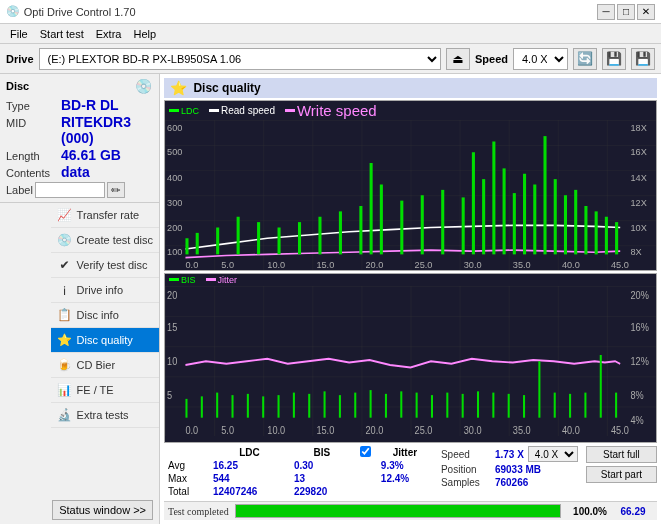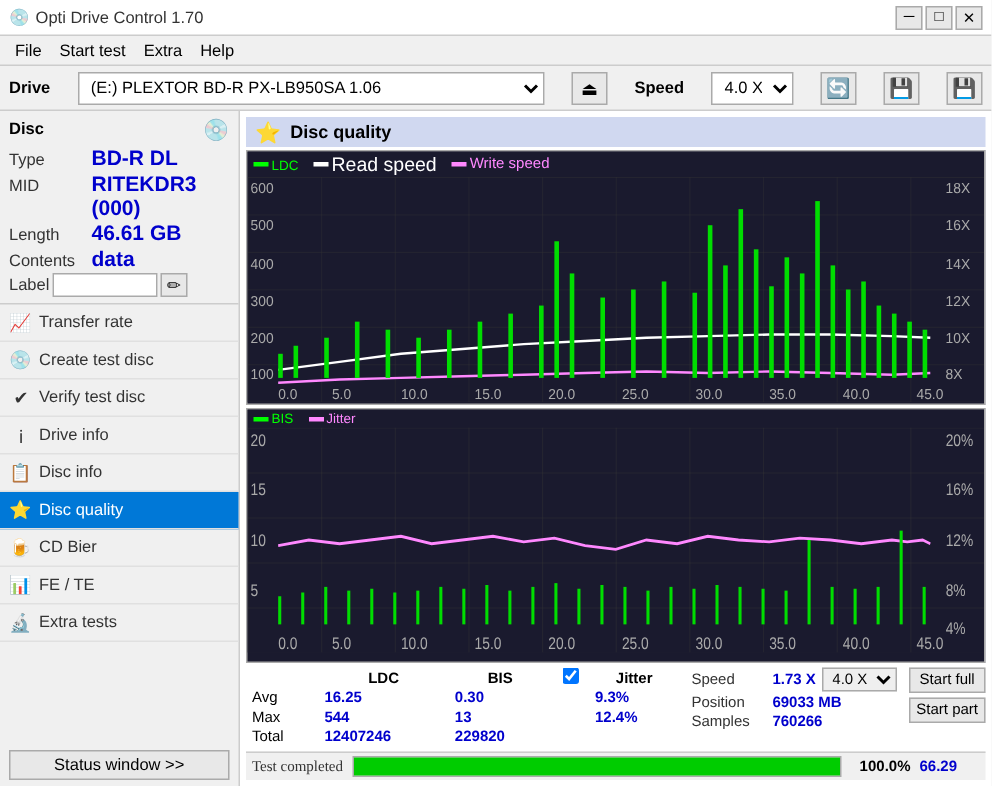--- a/index.html
+++ b/index.html
@@ -11,33 +11,33 @@
     .titlebar-title { font-size: 11px; color: #333; }
     .titlebar-controls { display: flex; gap: 2px; }
     .titlebar-btn { width: 18px; height: 16px; border: 1px solid #aaa; background: #e8e8e8; cursor: pointer; font-size: 10px; display: flex; align-items: center; justify-content: center; }
     .titlebar-btn.close { background: #e8e8e8; }
 
     
     .menubar { background: #f0f0f0; display: flex; gap: 0; padding: 2px 4px; height: 20px; align-items: center; border-bottom: 1px solid #ccc; }
     .menubar-item { padding: 1px 6px; font-size: 11px; cursor: pointer; }
 
     
-    .drivebar { background: #f0f0f0; display: flex; align-items: center; gap: 18px; padding: 3px 6px; border-bottom: 1px solid #ccc; height: 30px; }
+    .drivebar { background: #f0f0f0; display: flex; align-items: center; gap: 5px; padding: 3px 6px; border-bottom: 1px solid #ccc; height: 30px; }
     .drivebar-label { font-size: 11px; font-weight: bold; }
     .drivebar-select { font-size: 11px; padding: 1px 4px; border: 1px solid #aaa; background: white; height: 22px; flex: 1; }
     .drivebar-eject { width: 24px; height: 22px; background: #e8e8e8; border: 1px solid #aaa; cursor: pointer; display: flex; align-items: center; justify-content: center; font-size: 12px; }
     .drivebar-speed-label { font-size: 11px; font-weight: bold; }
     .drivebar-speed-select { font-size: 11px; padding: 1px 4px; border: 1px solid #aaa; background: white; height: 22px; width: 55px; }
     .drivebar-icon-btn { width: 24px; height: 22px; background: #e8e8e8; border: 1px solid #aaa; cursor: pointer; display: flex; align-items: center; justify-content: center; font-size: 13px; }
 
     
     .main { display: flex; height: calc(524px - 24px - 20px - 30px); }
 
     
-    .left-panel { width: 160px; min-width: 160px; background: #f0f0f0; border-right: 1px solid #ccc; display: flex; flex-direction: column; }
+    .left-panel { width: 160px; min-width: 160px; background: #f0f0f0; border-right: 1px solid #ccc; display: flex; flex-direction: column; align-items: flex-end; }
 
     
     .disc-section { padding: 4px 6px; border-bottom: 1px solid #ccc; }
     .disc-header { display: flex; align-items: center; justify-content: space-between; margin-bottom: 3px; }
     .disc-title { font-weight: bold; font-size: 11px; }
     .disc-icon { font-size: 14px; cursor: pointer; }
     .disc-row { display: flex; align-items: baseline; margin-bottom: 1px; }
     .disc-row-label { color: #333; font-size: 11px; width: 55px; min-width: 55px; }
     .disc-row-value { color: #0000cc; font-size: 14px; font-weight: bold; }
     .disc-label-row { display: flex; align-items: center; margin-top: 2px; }
@@ -82,29 +82,29 @@
 
     
     .info-section { display: flex; flex-direction: column; gap: 2px; margin-left: 8px; font-size: 10px; }
     .info-row { display: flex; align-items: center; gap: 4px; }
     .info-label { color: #333; min-width: 50px; }
     .info-value { color: #0000cc; font-weight: bold; }
     .speed-select { font-size: 10px; border: 1px solid #aaa; padding: 0 2px; height: 16px; width: 50px; }
 
     
     .button-section { display: flex; flex-direction: column; gap: 3px; margin-left: 8px; }
-    .btn-action { padding: 2px 4px; font-size: 10px; background: #e8e8e8; border: 1px solid #aaa; cursor: pointer; white-space: nowrap; }
+    .btn-action { padding: 2px 14px; font-size: 10px; background: #e8e8e8; border: 1px solid #aaa; cursor: pointer; white-space: nowrap; }
 
     
     .progress-area { display: flex; align-items: center; gap: 6px; margin-top: 3px; background: #f0f0f0; padding: 2px 4px; border-top: 1px solid #ccc; }
     .progress-label { font-size: 10px; color: #333; font-family: Liberation Serif, serif; }
     .progress-bar-outer { flex: 1; height: 14px; background: #d0d0d0; border: 1px solid #aaa; }
     .progress-bar-inner { height: 100%; background: #00cc00; }
     .progress-pct { font-size: 10px; font-weight: bold; min-width: 40px; text-align: right; }
-    .progress-extra { font-size: 10px; font-weight: bold; color: #0000cc; min-width: 40px; }
+    .progress-extra { font-size: 10px; font-weight: bold; color: #0000cc; min-width: 40px; text-align: center; }
   </style>
 </head>
 <body>
 
 <div class="titlebar">
   <div class="titlebar-left">
     <span>💿</span>
     <span class="titlebar-title">Opti Drive Control 1.70</span>
   </div>
   <div class="titlebar-controls">
@@ -221,25 +221,25 @@
     <div class="charts-area">
 
       <div class="chart-container">
         <div class="chart-legend">
           <div class="legend-item">
             <div class="legend-dot" style="background:#00ff00; height:3px; width:10px;"></div>
             <span style="color:#00ff00; font-size:9px;">LDC</span>
           </div>
           <div class="legend-item">
             <div class="legend-dot" style="background:#ffffff; height:3px; width:10px;"></div>
-            <span style="color:#ffffff; font-size:13px;">Read speed</span>
+            <span style="color:#ffffff; font-size:10px;">Read speed</span>
           </div>
           <div class="legend-item">
             <div class="legend-dot" style="background:#ff88ff; height:3px; width:10px;"></div>
-            <span style="color:#ff88ff; font-size:10px;">Write speed</span>
+            <span style="color:#ff88ff; font-size:15px;">Write speed</span>
           </div>
         </div>
         <svg class="chart-svg" viewBox="0 0 480 140" preserveAspectRatio="none" style="background:#1a1a2e; display:block; height:calc(100% - 18px);">
 
           <defs>
             <pattern id="grid1" width="48" height="23.3" patternUnits="userSpaceOnUse">
               <path d="M 48 0 L 0 0 0 23.3" fill="none" stroke="#333" stroke-width="0.5"></path>
             </pattern>
           </defs>
           <rect width="480" height="140" fill="url(#grid1)"></rect>

